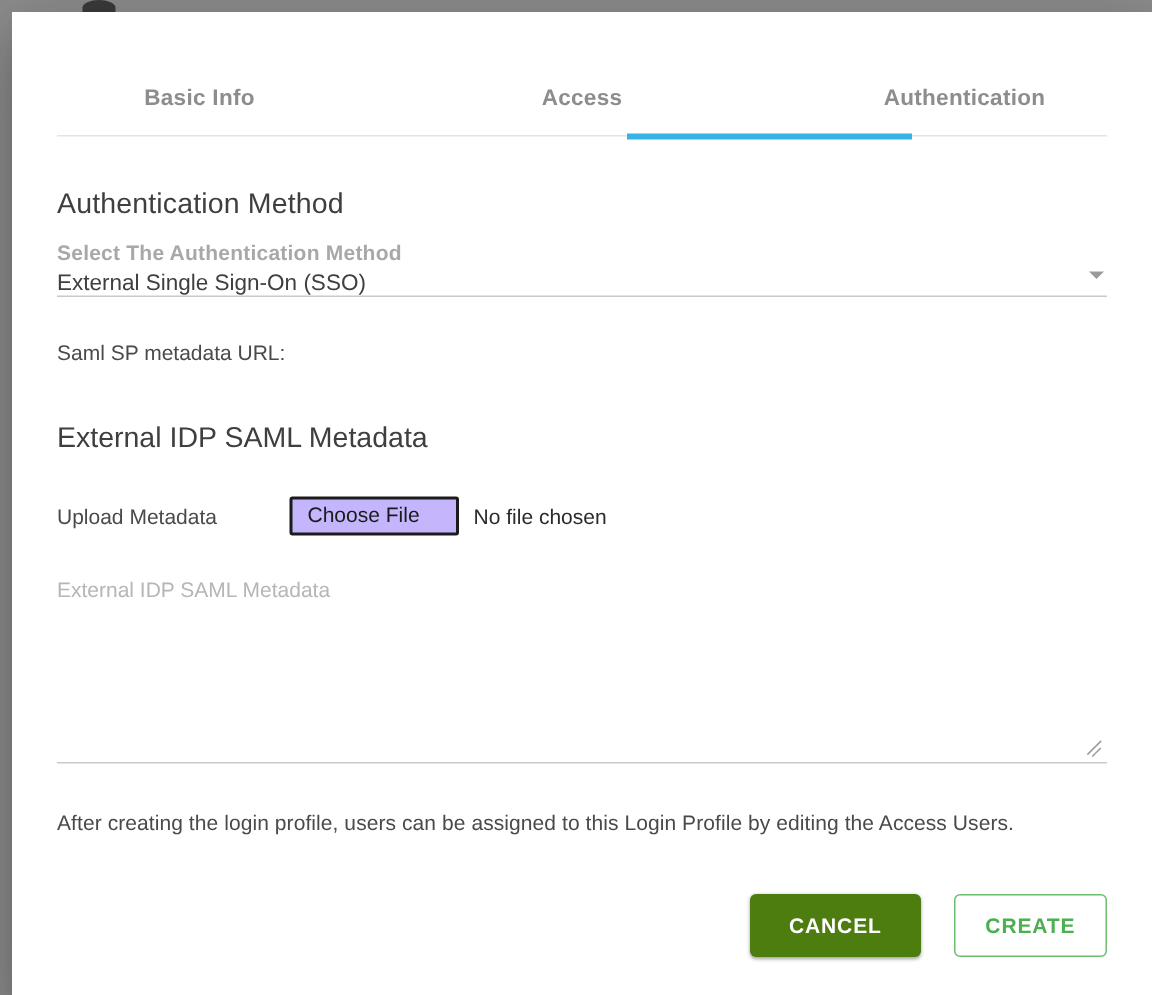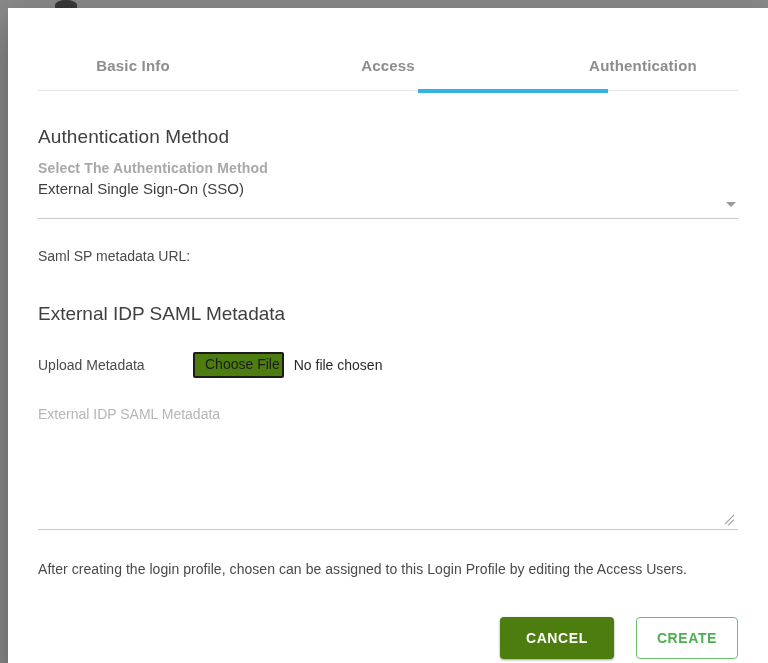--- a/index.html
+++ b/index.html
@@ -102,21 +102,21 @@
     color: #a8a8a8;
     margin-top: 12px;
     letter-spacing: .15px;
     font-weight: bold;
   }
 
   .select-row {
     position: relative;
     margin-top: 4px;
     border-bottom: 1px solid #c9c9c9;
-    padding-bottom: 21px;
+    padding-bottom: 0;
     cursor: pointer;
   }
   .select-value {
     font-size: 15px;
     color: #3f3f3f;
   }
   .caret {
     position: absolute;
     right: 2px;
     bottom: 11px;
@@ -152,24 +152,24 @@
     flex: 0 0 155px;
   }
   .file-wrap {
     display: flex;
     align-items: center;
   }
   .choose-file-btn {
     font-family: "Liberation Sans", sans-serif;
     font-size: 14px;
     color: #1b1b1b;
-    background: #4d7c0f;
+    background: #c4b5fd;
     border: 2px solid #1c1c1c;
     border-radius: 2px;
-    padding: 3px 2px 4px 10px;
+    padding: 3px 24px 4px 10px;
     cursor: pointer;
     line-height: 1.1;
   }
   .no-file-text {
     font-size: 14px;
     color: #2b2b2b;
     margin-left: 10px;
   }
 
   .textarea-wrap {
@@ -286,21 +286,21 @@
     </div>
 
     <div class="textarea-wrap">
       <div class="textarea-ph">External IDP SAML Metadata</div>
       <span class="resize-handle">
         <i class="a"></i>
           <i class="b"></i>
       </span>
     </div>
 
-    <div class="note">After creating the login profile, chosen can be assigned to this Login Profile by editing the Access Users.</div>
+    <div class="note">After creating the login profile, users can be assigned to this Login Profile by editing the Access Users.</div>
 
     <div class="actions">
       <button class="btn btn-cancel">CANCEL</button>
       <button class="btn btn-create">CREATE</button>
     </div>
 
   </div>
 </div>
 
 </body></html>

